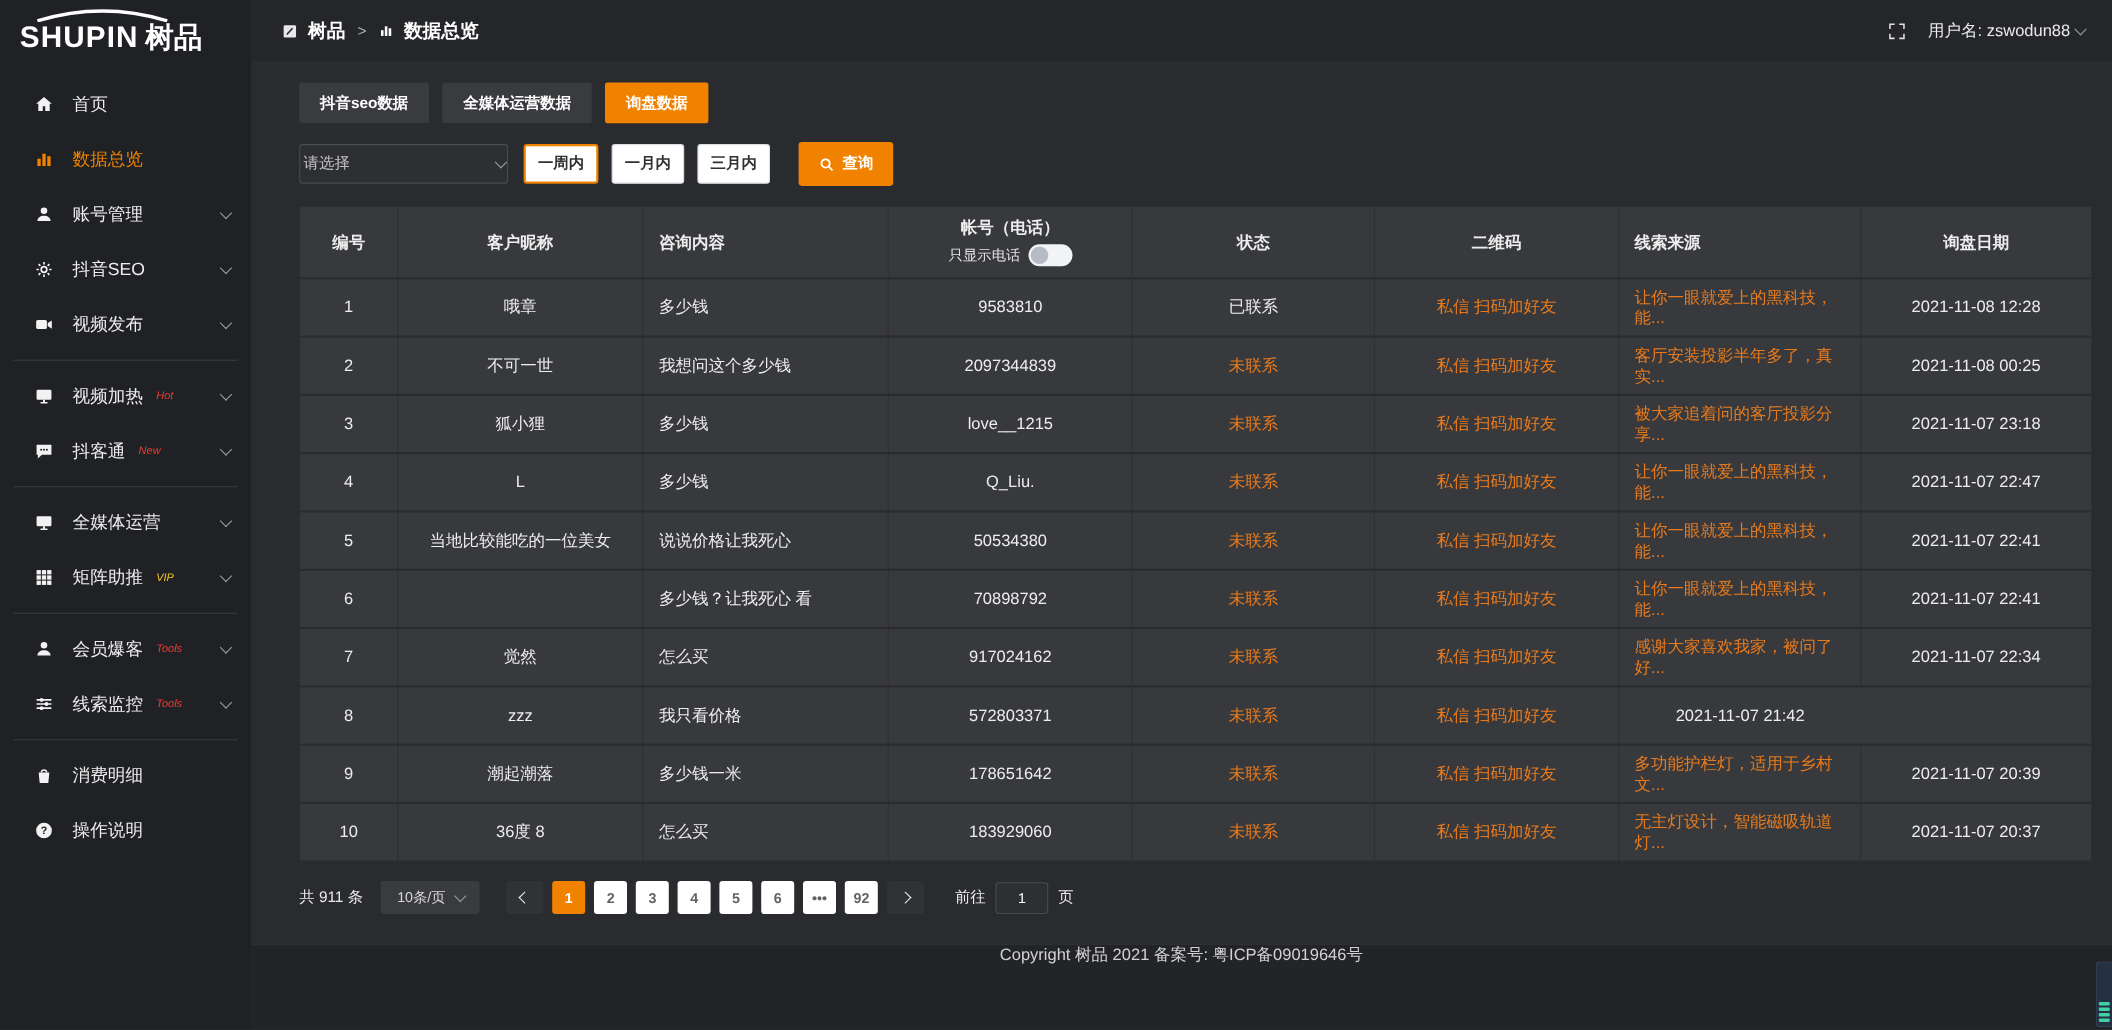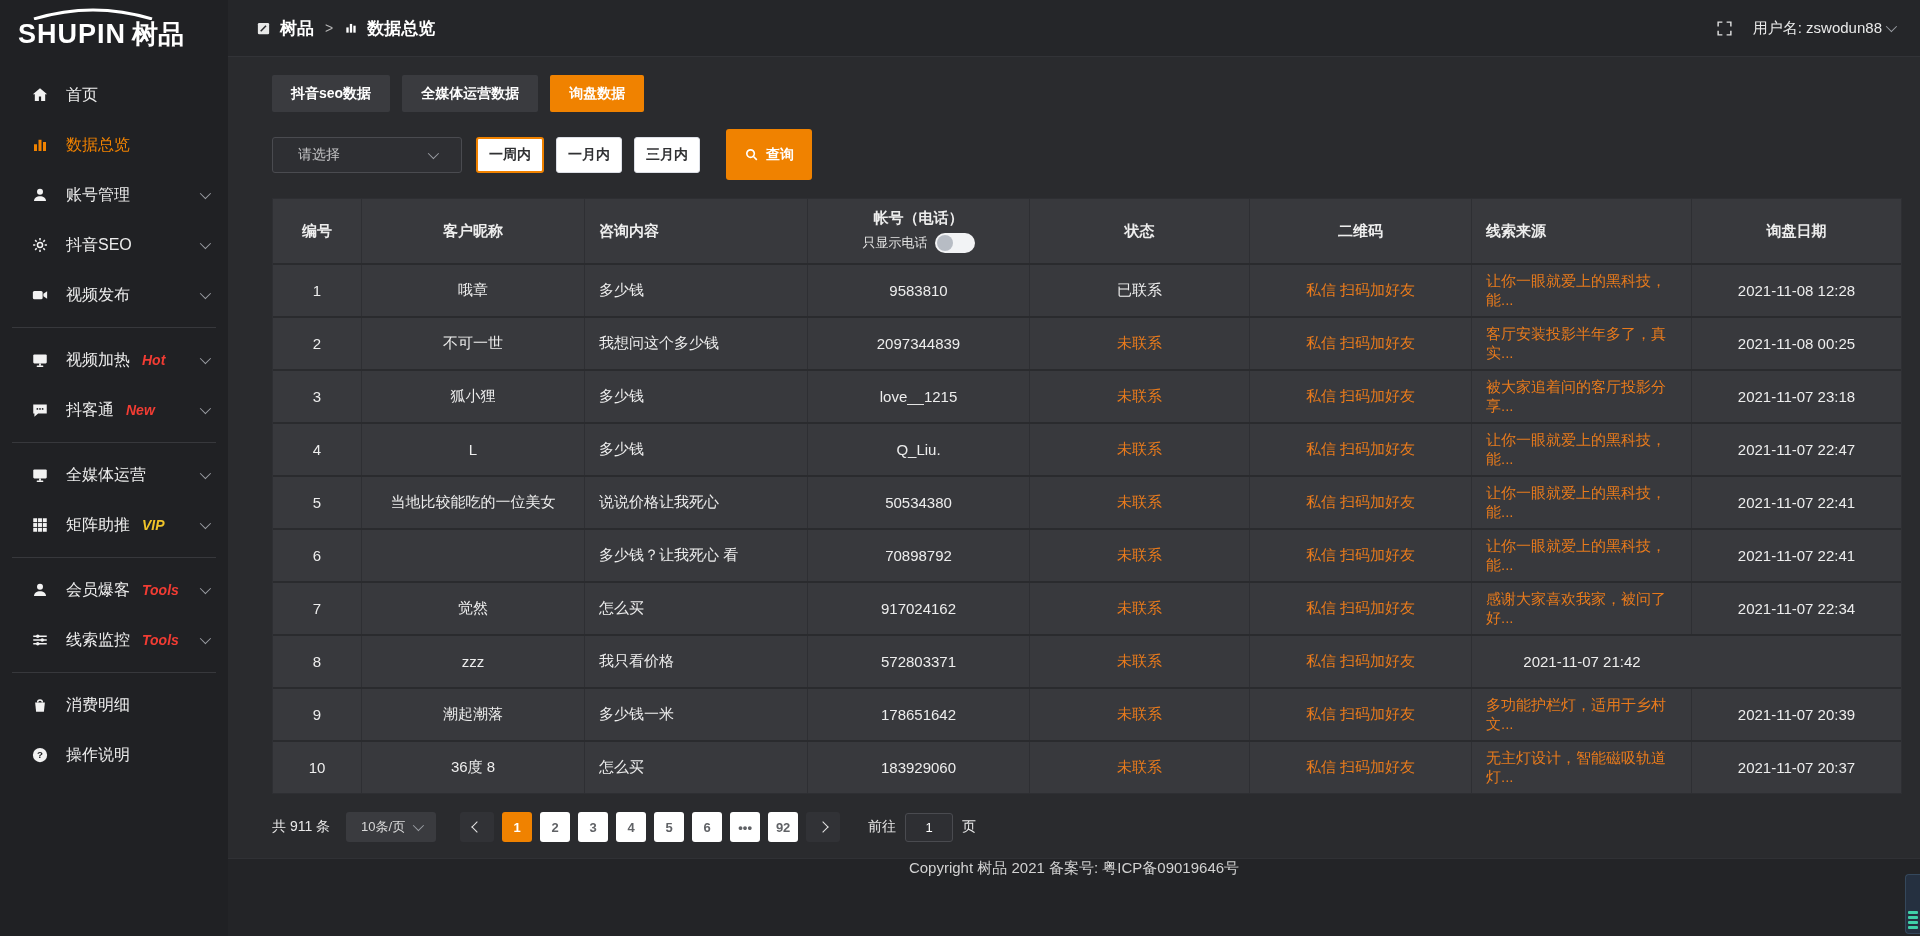--- a/index.html
+++ b/index.html
@@ -16,21 +16,21 @@
   .sidebar{ position:absolute; left:0; top:0; width:228px; height:936px; background:var(--sidebar-bg); z-index:5; }
   .logo{ padding:8px 0 2px 18px; height:64px; }
   .logo-arc{ display:block; margin-left:10px; }
   .logo-row{ display:flex; align-items:baseline; gap:6px; margin-top:-3px; }
   .logo-en{ font-size:27px; font-weight:900; letter-spacing:1px; color:#fff; }
   .logo-cn{ font-size:26px; font-weight:900; color:#fff; }
   .menu{ padding-top:6px; }
   .side-item{ display:flex; align-items:center; height:50px; padding:0 20px 0 30px; color:#ededed; font-size:16px; cursor:pointer; }
   .side-item .s-icon{ width:20px; margin-right:16px; display:flex; justify-content:center; align-items:center; color:#f2f2f2; }
   .side-item.active, .side-item.active .s-icon{ color:var(--accent); }
-  .side-item .badge{ margin-left:12px; font-style:italic; font-weight:bold; font-size:14px;text-align:center; }
+  .side-item .badge{ margin-left:12px; font-style:italic; font-weight:normal; font-size:10px;text-align:center; }
   .side-item .side-chev{ margin-left:auto; }
   .mdivider{ height:1px; background:#37383c; margin:7px 12px; }
   
   .chev{ width:8px; height:8px; border-right:1.6px solid #9a9da3; border-bottom:1.6px solid #9a9da3; display:inline-block; }
   .chev.down{ transform:rotate(45deg) translateY(-2px); }
   .chev.left{ transform:rotate(135deg); border-color:#e5e5e5; }
   .chev.right{ transform:rotate(-45deg); border-color:#e5e5e5; }
   
   .topbar{ position:absolute; left:228px; top:0; right:0; height:57px; background:var(--topbar-bg);
     display:flex; align-items:center; padding:0 26px 0 28px; border-bottom:1px solid #323337; }
@@ -40,27 +40,27 @@
   .topbar-right{ margin-left:auto; display:flex; align-items:center; gap:20px; color:#eaeaea; font-size:15px; }
   .user{ display:flex; align-items:center; gap:4px; cursor:pointer; }
   .fs-icon{ display:flex; cursor:pointer; }
   
   .content{ position:absolute; left:228px; top:57px; right:0; bottom:78px; background:var(--content-bg); padding:18px 18px 0 44px; overflow:hidden; }
   .tabs{ display:flex; gap:12px; margin-bottom:17px; }
   .tab{ height:37px; padding:0 19px; display:flex; align-items:center; background:#3a3b3f; color:#fff; font-size:14px; font-weight:bold; border-radius:2px; cursor:pointer; }
   .tab.active{ background:var(--accent); }
   .filters{ display:flex; align-items:center; margin-bottom:18px; }
   .select{ width:190px; height:36px; background:#2e2f33; border:1px solid #4a4b50; border-radius:3px; color:#c3c3c5;
-    display:flex; align-items:center; padding:0 25px; font-size:14px; cursor:pointer; }
+    display:flex; align-items:center; padding:0 3px; font-size:14px; cursor:pointer; }
   .select .chev{ margin-left:auto; }
   .range-group{ display:flex; gap:12px; margin-left:14px; }
   .range-btn{ height:36px; min-width:60px; padding:0 11px; background:#fff; color:#303133; font-size:14px; font-weight:bold;
     border-radius:3px; display:flex; align-items:center; justify-content:center; border:1px solid #dcdfe6; cursor:pointer; }
   .range-btn.selected{ border:2px solid var(--accent); }
-  .query-btn{ margin-left:26px; background:var(--accent); border:none; color:#fff; height:51px; padding:0 18px; border-radius:3px;
+  .query-btn{ margin-left:26px; background:var(--accent); border:none; color:#fff; height:40px; padding:0 18px; border-radius:3px;
     font-size:14px; font-weight:bold; display:flex; align-items:center; gap:7px; cursor:pointer; font-family:Liberation Serif, serif; }
   
   .table{ width:1630px; border:1px solid var(--line); }
   .row{ display:grid; grid-template-columns:89px 223px 223px 222px 220px 222px 220px 209px; background:var(--panel); border-bottom:2px solid var(--content-bg); }
   .row:last-child{ border-bottom:none; }
   .cell{ display:flex; align-items:center; justify-content:center; padding:0 14px; color:#ededed; font-size:15px;
     border-right:1px solid var(--line); min-height:51px; text-align:center; }
   .cell:last-child{ border-right:none; }
   .cell.left{ justify-content:flex-start; text-align:left; }
   .cell.orange{ color:var(--orange-text); }

